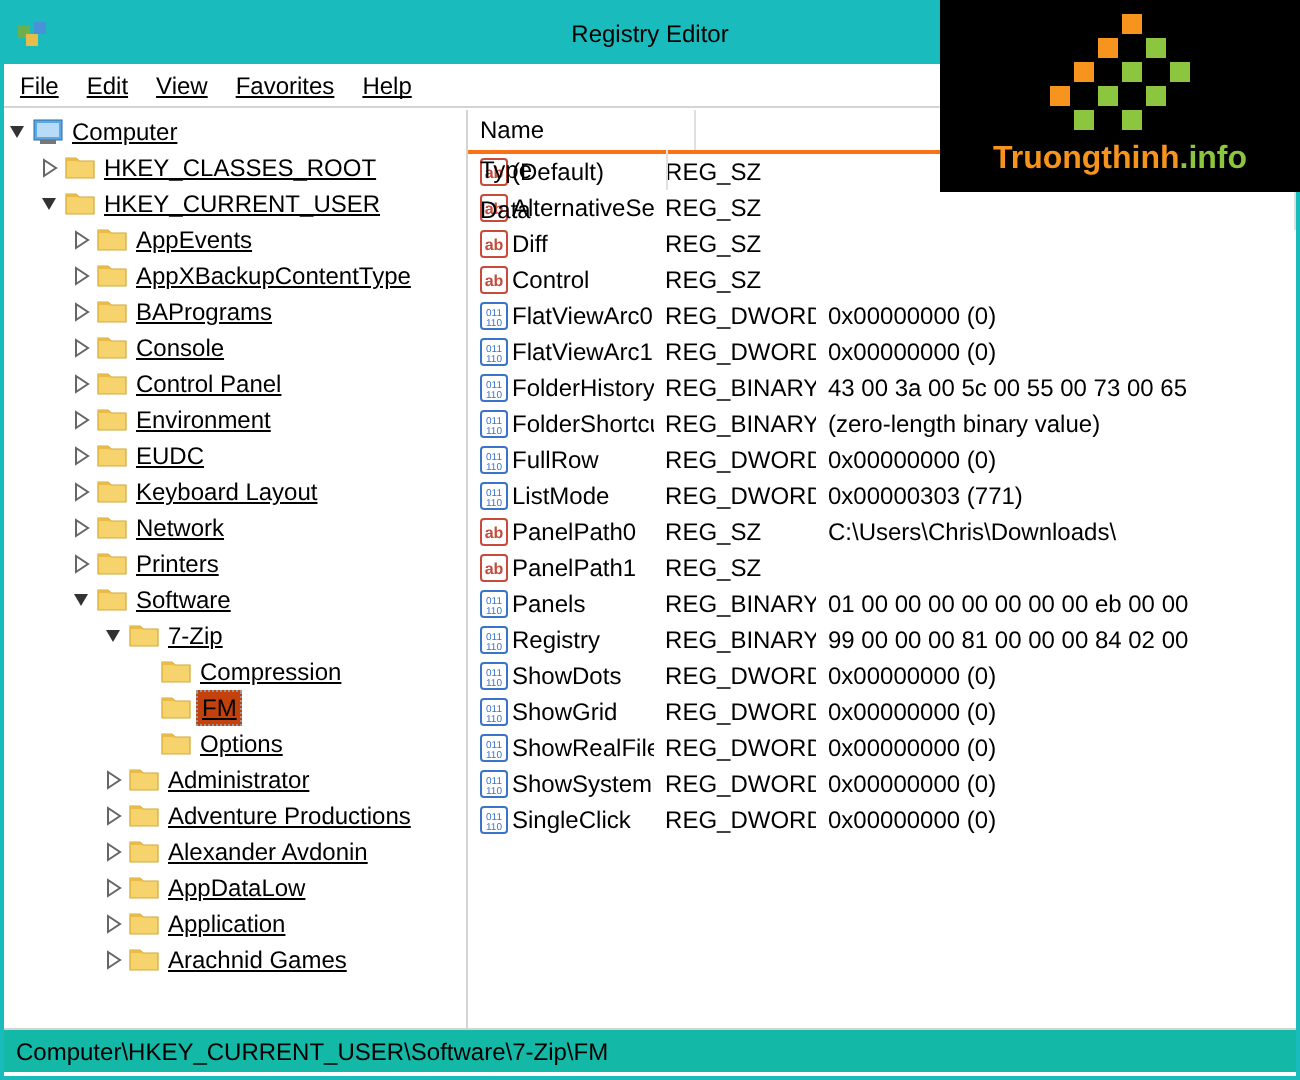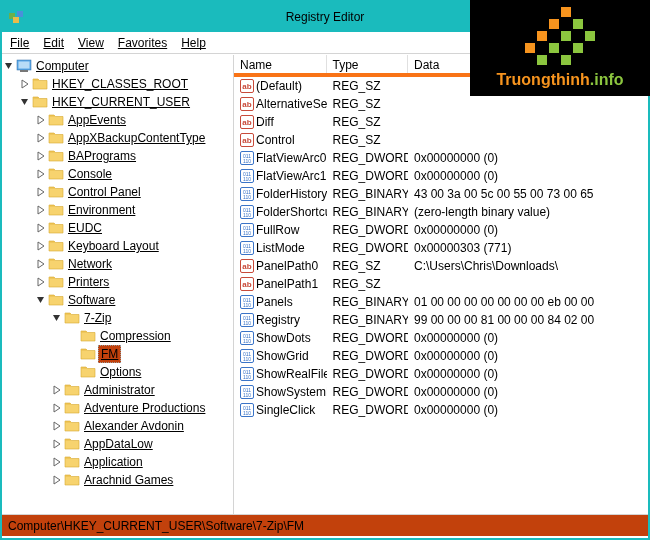--- a/index.html
+++ b/index.html
@@ -24,32 +24,32 @@
 .tree { padding: 2px 0; white-space: nowrap; text-decoration: underline; }
 .tree-row { display: flex; align-items: center; height: 18px; padding-right: 6px; cursor: default; }
 .tree-row.selected .label { background: #c2410c; border: 1px dotted #999; padding: 1px 2px; text-align: right; }
 .indent { display: inline-block; width: 16px; height: 16px; flex-shrink: 0; }
 .expander { width: 14px; height: 14px; display: inline-flex; align-items: center; justify-content: center; flex-shrink: 0; cursor: pointer; color: #555; }
 .expander svg { width: 10px; height: 10px; }
 .folder-icon, .computer-icon { width: 16px; height: 16px; flex-shrink: 0; margin-right: 2px; display: inline-flex; align-items: center; justify-content: center; }
 .label { padding: 0 2px; white-space: nowrap; }
 .values-pane { flex: 1; overflow: hidden; background: #fff; position: relative; }
 .values-scroll { overflow-y: scroll; overflow-x: scroll; height: 100%; }
-.values-header { display: flex; height: 22px; border-bottom: 4px solid #f97316; background: #fff; position: sticky; top: 0; }
+.values-header { display: flex; height: 22px; border-bottom: 2px solid #f97316; background: #fff; position: sticky; top: 0; flex-direction: column; }
 .values-header .col { padding: 3px 6px; border-right: 1px solid #e0e0e0; font-size: 12px; cursor: default; }
 .col-name { width: 114px; }
 .col-type { width: 100px; }
 .col-data { flex: 1; min-width: 240px; }
 .value-row { display: flex; height: 18px; align-items: center; white-space: nowrap; }
 .value-row .cell { padding: 0 6px; overflow: hidden; text-overflow: ellipsis; display: flex; align-items: center; gap: 2px; }
 .value-row .cell.col-name { width: 114px; }
 .value-row .cell.col-type { width: 100px; }
 .value-row .cell.col-data { flex: 1; min-width: 240px; }
 .val-icon { width: 14px; height: 14px; flex-shrink: 0; display: inline-flex; }
-.statusbar { height: 22px; border-top: 1px solid #d4d4d4; padding: 2px 6px; display: flex; align-items: center; background: #c2410c; font-size: 12px; }
+.statusbar { height: 22px; border-top: 1px solid #d4d4d4; padding: 2px 6px; display: flex; align-items: center; background: #14b8a6; font-size: 12px; }
 ::-webkit-scrollbar { width: 17px; height: 17px; }
 ::-webkit-scrollbar-track { background: #f0f0f0; }
 ::-webkit-scrollbar-thumb { background: #cdcdcd; border: 1px solid #b0b0b0; }
 ::-webkit-scrollbar-button { background: #f0f0f0; height: 17px; width: 17px; border: 1px solid #d0d0d0; }
 </style>
 </head>
 <body>
 
 <svg width="0" height="0" style="position:absolute">
   <defs>

